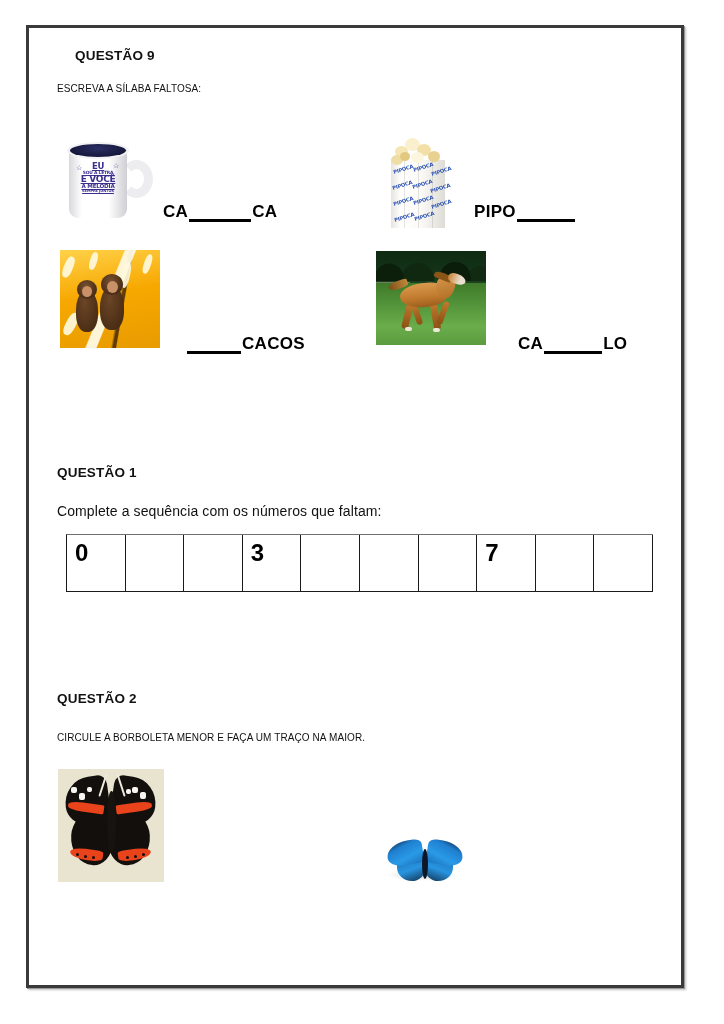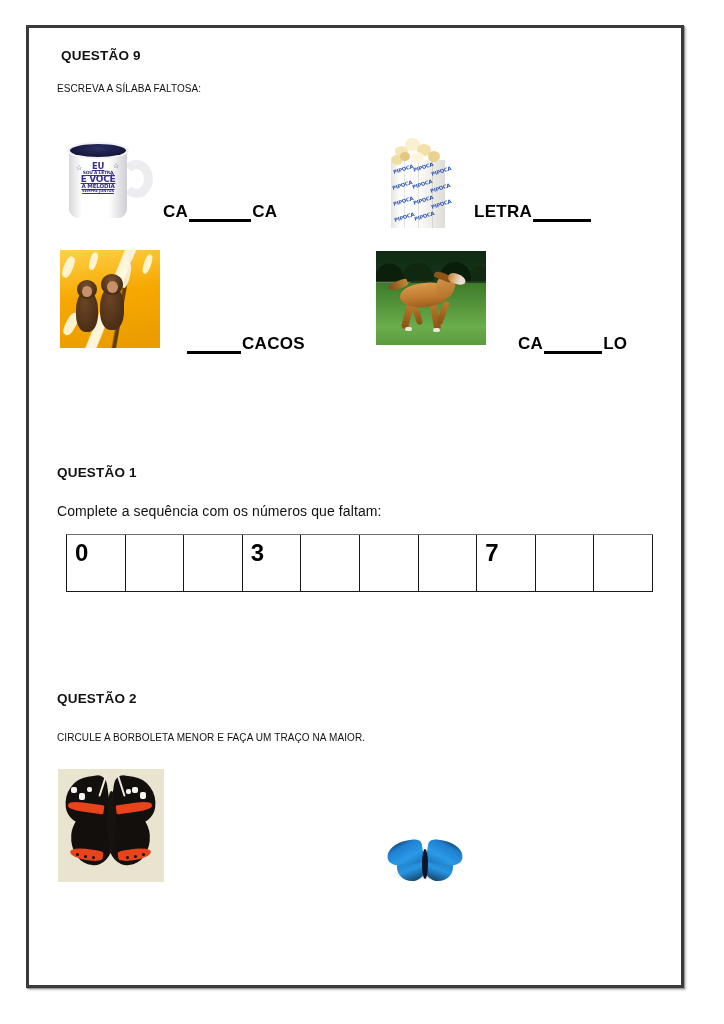--- a/index.html
+++ b/index.html
@@ -229,21 +229,21 @@
   .bm-shadow { position:absolute; left:4px; top:34px; width:72px; height:12px; background: radial-gradient(ellipse, rgba(120,130,140,.35) 0%, rgba(255,255,255,0) 70%); }
 </style>
 </head>
 <body>
 
 <div id="page">
   <div class="page-frame">
     <div class="frame-inner"></div>
   </div>
 
-  <div class="q-head" style="left:61px; top:48px;">QUESTÃO 9</div>
+  <div class="q-head" style="left:75px; top:48px;">QUESTÃO 9</div>
   <div class="instr" style="left:57px; top:83px;">ESCREVA A SÍLABA FALTOSA:</div>
 
   <div class="photo mug-wrap">
     <div class="mug-handle"></div>
     <div class="mug-body"></div>
     <div class="mug-rim"></div>
     <div class="mug-inner"></div>
     <div class="mug-star" style="left:13px; top:26px;">☆</div>
     <div class="mug-star" style="left:50px; top:24px;">☆</div>
     <div class="mug-text">
@@ -279,21 +279,21 @@
     </div>
     <div class="kernel" style="left:14px; top:12px; width:13px; height:11px; background:#f6e6b4;"></div>
     <div class="kernel" style="left:24px; top:4px;  width:15px; height:13px; background:#fbf0cd;"></div>
     <div class="kernel" style="left:36px; top:10px; width:14px; height:12px; background:#f3e0a8;"></div>
     <div class="kernel" style="left:47px; top:17px; width:12px; height:11px; background:#e8d191;"></div>
     <div class="kernel" style="left:10px; top:21px; width:12px; height:10px; background:#efdda6;"></div>
     <div class="kernel" style="left:30px; top:18px; width:13px; height:11px; background:#fdf6df;"></div>
     <div class="kernel" style="left:19px; top:18px; width:10px; height:9px;  background:#e3c87f;"></div>
   </div>
   <div class="blank-label" style="left:474px; top:202px;">
-    <span>LETRA</span>
+    <span>PIPO</span>
     <span class="gap" style="width:58px;"></span>
   </div>
 
   <div class="photo monkey-wrap">
     <div class="mk-bg"></div>
     <div class="mk-streak" style="left:4px;  top:6px;  width:9px;  height:22px; transform:rotate(22deg);"></div>
     <div class="mk-streak" style="left:30px; top:2px;  width:7px;  height:18px; transform:rotate(16deg);"></div>
     <div class="mk-streak" style="left:62px; top:12px; width:8px;  height:26px; transform:rotate(12deg);"></div>
     <div class="mk-streak" style="left:84px; top:4px;  width:7px;  height:20px; transform:rotate(18deg);"></div>
     <div class="mk-streak" style="left:6px;  top:62px; width:10px; height:24px; transform:rotate(28deg);"></div>

